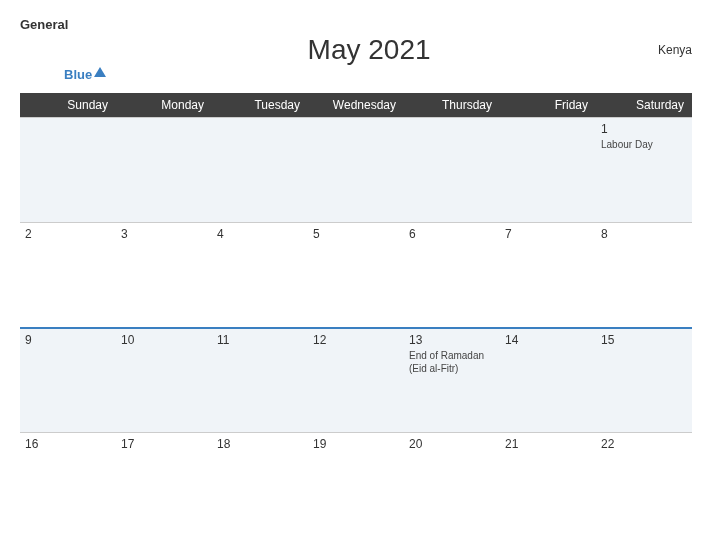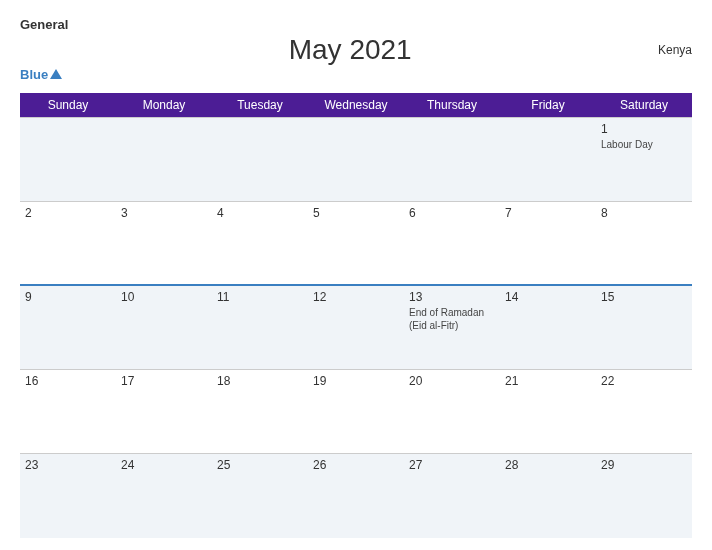--- a/index.html
+++ b/index.html
@@ -65,26 +65,26 @@
       text-align: right;
       min-width: 60px;
     }
     .calendar {
       width: 100%;
       flex: 1;
       border-collapse: collapse;
       table-layout: fixed;
     }
     .calendar thead tr th {
-      background: #4c1d95;
+      background: #404040;
       color: #fff;
       font-size: 12px;
       font-weight: normal;
-      padding: 5px 15px;
-      text-align: center;
+      padding: 5px 8px;
+      text-align: right;
       border: none;
     }
     .calendar tbody tr td {
       vertical-align: top;
       padding: 4px 5px 4px 5px;
       font-size: 11px;
       color: #333;
       border-top: 1px solid #ccc;
       height: 68px;
       background: #fff;
@@ -125,21 +125,21 @@
   </style>
 </head>
 <body>
 
 <div class="page">
   <div class="header">
     <div class="logo">
       <div class="logo-row">
         <span class="logo-text-group">
           <span class="logo-general">General</span>
-          <span style="display:flex;align-items:center;">
+          <span style="display:flex;margin-left:44px;">
             <span class="logo-blue">Blue</span>
             <span class="logo-triangle"></span>
           </span>
         </span>
       </div>
     </div>
     <div class="title">May 2021</div>
     <div class="country">Kenya</div>
   </div>
 
@@ -225,38 +225,15 @@
           <td>
             <span class="day-number">20</span>
           </td>
           <td>
             <span class="day-number">21</span>
           </td>
           <td>
             <span class="day-number">22</span>
           </td>
         </tr>
-        <tr>
-          <td>
-            <span class="day-number">23</span>
-          </td>
-          <td>
-            <span class="day-number">24</span>
-          </td>
-          <td>
-            <span class="day-number">25</span>
-          </td>
-          <td>
-            <span class="day-number">26</span>
-          </td>
-          <td>
-            <span class="day-number">27</span>
-          </td>
-          <td>
-            <span class="day-number">28</span>
-          </td>
-          <td>
-            <span class="day-number">29</span>
-          </td>
-        </tr>
       </tbody>
   </table>
 </div>
 
 </body></html>

